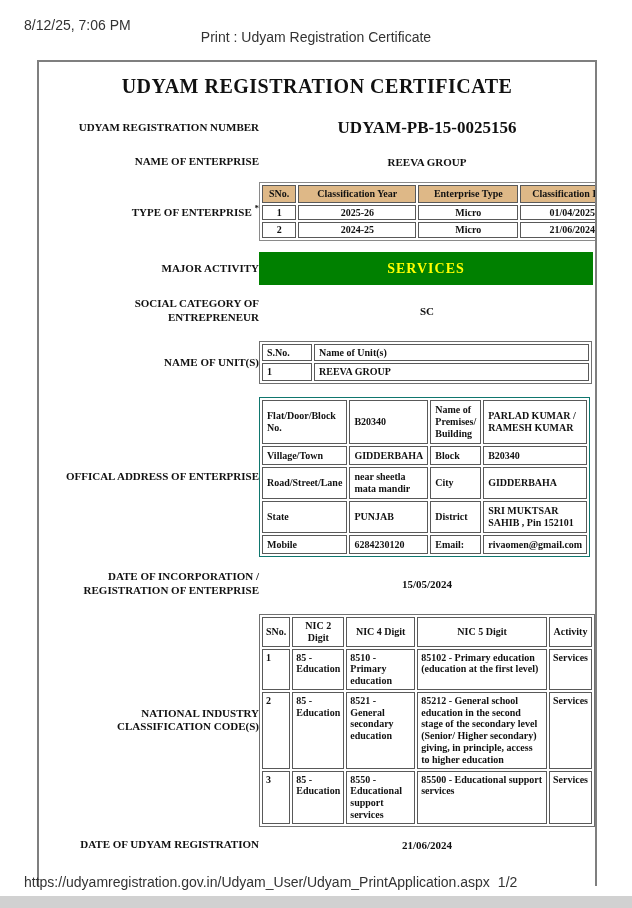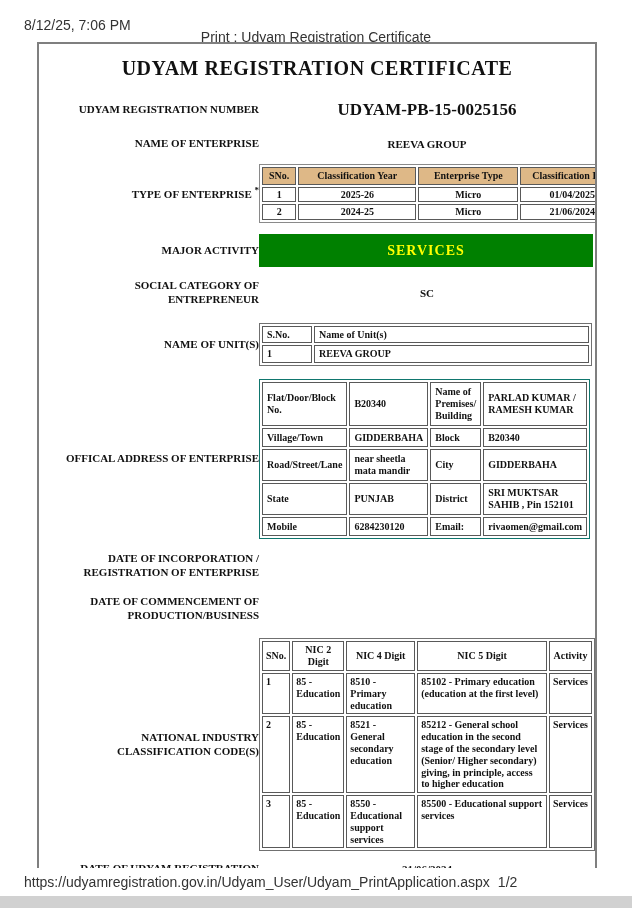--- a/index.html
+++ b/index.html
@@ -22,21 +22,21 @@
   .print-header .dt { position: absolute; left: 0; top: 0; }
   .print-header .pt { position: absolute; left: 0; right: 0; text-align: center; top: 12px; }
 
   .page-footer { position: absolute; top: 874px; left: 24px; right: 22px; display: flex; justify-content: flex-start; gap: 8px; }
 
   .page-break-strip { position: absolute; left: 0; right: 0; bottom: 0; height: 12px; background: #d1d1d1; }
 
   
   .cert-box {
     position: absolute;
-    left: 37px; top: 42px;
+    left: 37px; top: 60px;
     width: 560px; height: 826px;
     border: 2px solid #7f7f7f;
     border-bottom: none;
     background: #fff;
     overflow: hidden;
   }
 
   .cert-title {
     margin-top: 13px;
     text-align: center;
@@ -237,26 +237,23 @@
           <td class="a-c3">Email:</td>
           <td>rivaomen@gmail.com</td>
         </tr>
       </tbody>
         </table>
     </div>
   </div>
 
   <div class="row mt-incorp">
     <div class="lbl"><span class="lbl-inner">DATE OF INCORPORATION / REGISTRATION OF ENTERPRISE</span></div>
-  </div>
-
-  <div class="row mt-commence">
-    <div class="lbl"><span class="lbl-inner">DATE OF COMMENCEMENT OF PRODUCTION/BUSINESS</span></div>
-    <div class="val val-date"></div>
-  </div>
+    <div class="val val-date">15/05/2024</div>
+  </div>
+
 
   <div class="row mt-nic">
     <div class="lbl"><span class="lbl-inner">NATIONAL INDUSTRY CLASSIFICATION CODE(S)</span></div>
     <div class="val left">
       <table class="nic-table">
         <tbody>
             <tr>
           <th class="n-sno">SNo.</th>
           <th class="n-2d">NIC 2 Digit</th>
           <th class="n-4d">NIC 4 Digit</th>

